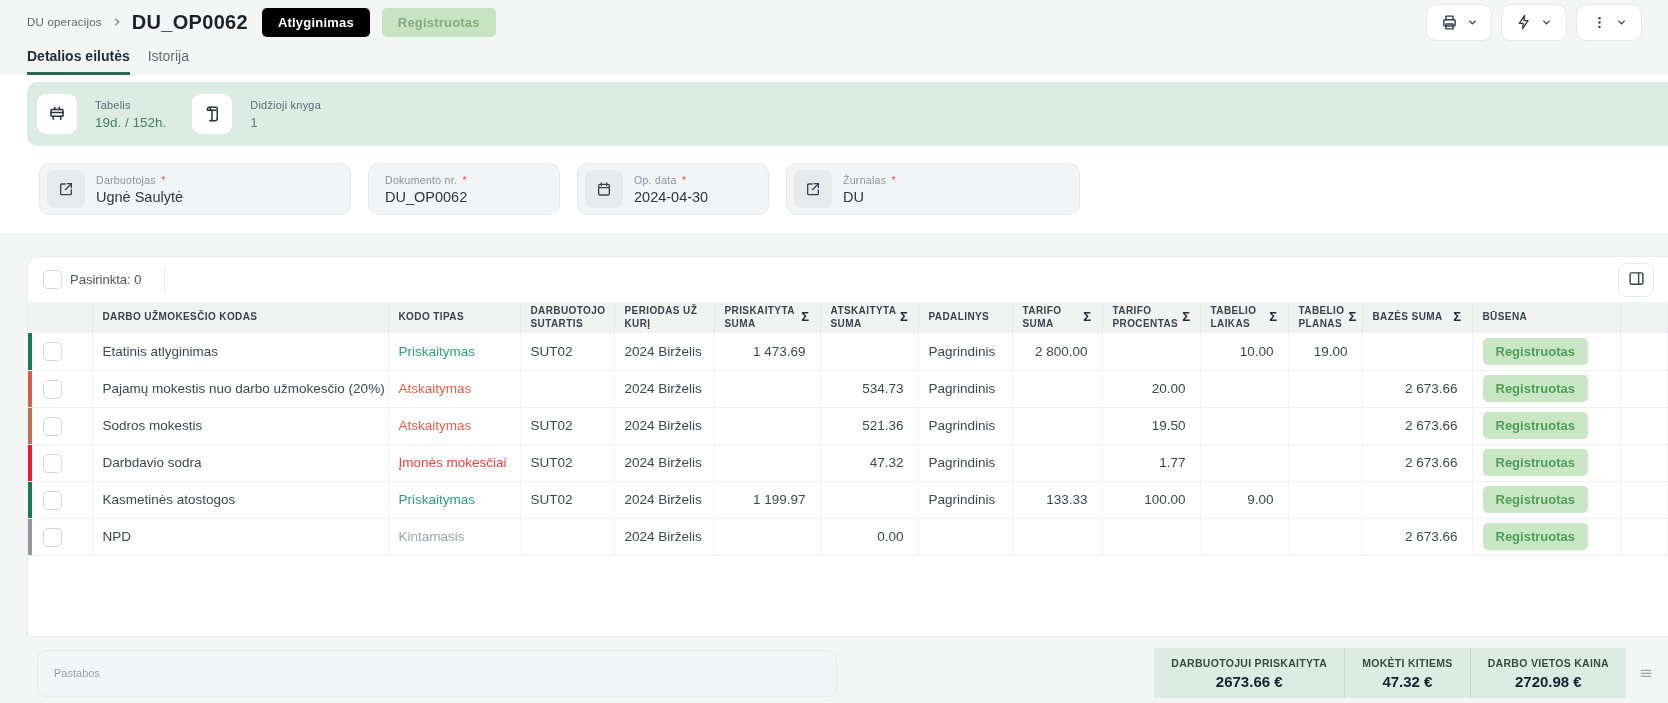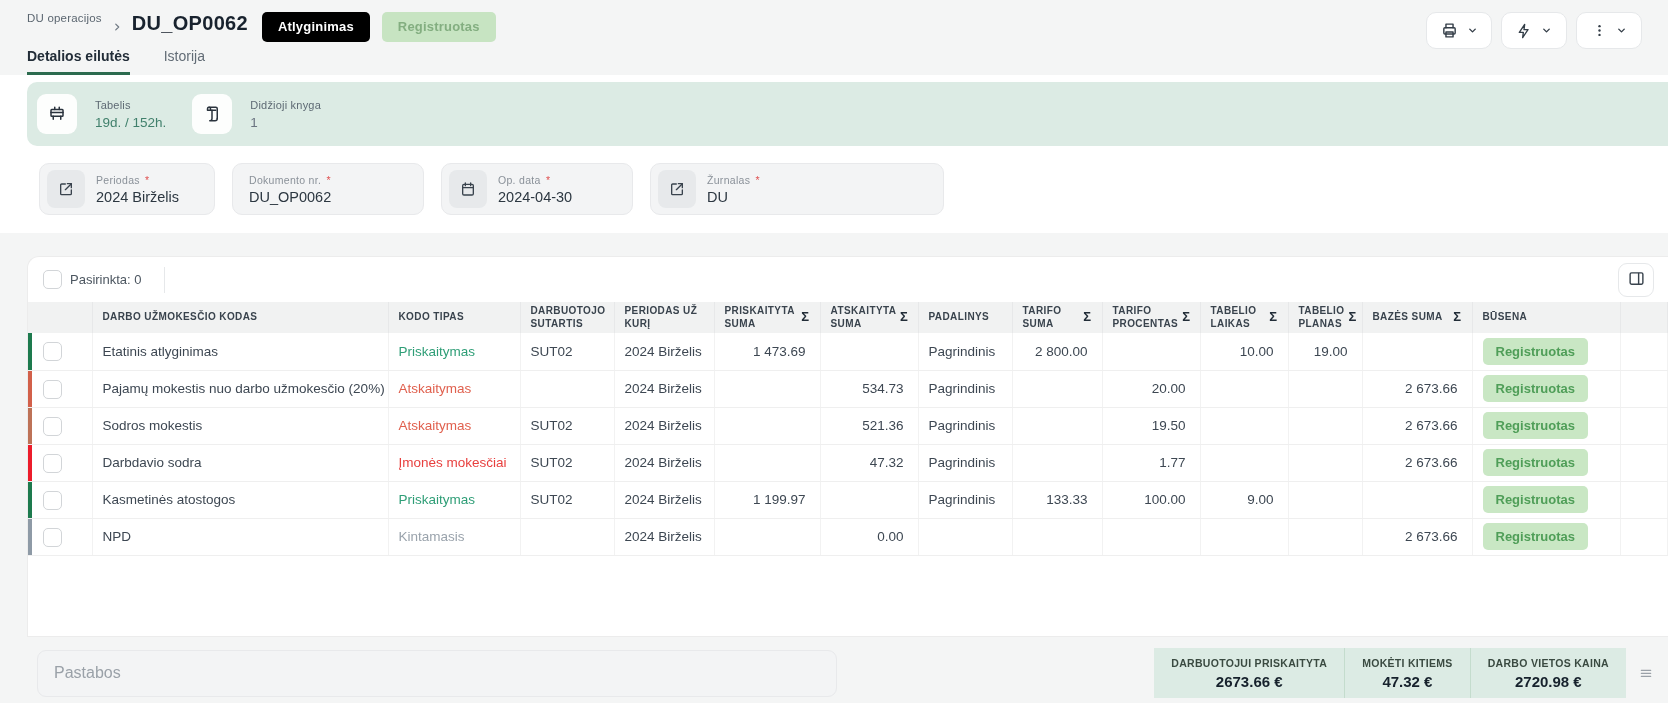--- a/index.html
+++ b/index.html
@@ -1,32 +1,32 @@
 <!DOCTYPE html>
 <html><head>
 <meta charset="utf-8">
 <style>
   * { margin:0; padding:0; box-sizing:border-box; }
   html,body { width:1668px; height:703px; overflow:hidden; }
   body { font-family:"Liberation Sans", sans-serif; background:#f4f5f5; position:relative; color:#3d4752; }
 
   
-  .topbar { position:absolute; top:0; left:0; right:16px; height:42px; display:flex; padding:12px 10px 0 27px; }
+  .topbar { position:absolute; top:0; left:0; right:16px; height:42px; display:flex; align-items:center; padding:2px 10px 0 27px; }
   .crumb { font-size:11.5px; color:#5b6670; letter-spacing:.2px; }
   .crumb-sep { margin:0 10px; color:#707a84; font-size:11px; display:flex; align-items:center; }
   .page-title { font-size:20px; font-weight:bold; color:#18222e; letter-spacing:.3px; margin-right:14px; }
   .badge { border-radius:5px; font-size:13px; padding:7px 16px; margin-right:12px; letter-spacing:.2px; }
   .badge-dark { background:#000000; color:#ffffff; font-weight:bold; }
   .badge-green-muted { background:#c7e4c2; color:#83ae80; font-weight:bold; }
   .top-actions { margin-left:auto; display:flex; gap:9px; }
   .icon-btn { width:66px; height:37px; background:#ffffff; border:1px solid #e6e8ea; border-radius:10px; display:flex; align-items:center; justify-content:center; gap:9px; color:#333d47; cursor:pointer; }
   .icon-btn svg { display:block; }
 
   
-  .tabs { position:absolute; top:42px; left:27px; right:0; height:33px; display:flex; gap:34px; }
+  .tabs { position:absolute; top:42px; left:27px; right:0; height:33px; display:flex; gap:18px; }
   .tab { font-size:14px; color:#626c76; padding-top:6px; }
   .tab.active { color:#222d38; font-weight:bold; border-bottom:3px solid #2c6b4f; }
 
   
   .band-white { position:absolute; top:75px; left:0; right:0; height:158px; background:#ffffff; }
   .infostrip { position:absolute; top:7px; left:27px; right:0; height:64px; background:#dcebe4; border-radius:10px 0 0 10px; display:flex; align-items:center; padding-left:10px; gap:26px; }
   .info-item { display:flex; align-items:center; gap:18px; }
   .info-icon { width:40px; height:40px; background:#fdfefd; border-radius:9px; display:flex; align-items:center; justify-content:center; color:#2a333d; }
   .info-label { font-size:11px; color:#5e6a74; letter-spacing:.2px; margin-bottom:4px; }
   .info-value { font-size:13.5px; }
@@ -55,21 +55,21 @@
   .grid th .sigma { font-size:13px; font-weight:bold; color:#222d38; flex:0 0 auto; }
   .grid td { height:37px; font-size:13.5px; color:#3d4752; border-bottom:1px solid #efefef; border-right:1px solid #f2f2f2; padding:0 10px; white-space:nowrap; overflow:hidden; background:#fff; }
   .grid td.num { text-align:right; padding-right:14px; }
   .grid td.check-cell { padding:0; position:relative; }
   .grid td.check-cell .stripe { position:absolute; left:0; top:0; bottom:-1px; width:4px; }
   .grid td.check-cell .checkbox { position:absolute; left:15px; top:9px; }
   .badge-status { background:#c9e7c4; color:#4f9e58; font-size:13px; font-weight:bold; border-radius:5px; padding:6px 13px; display:inline-block; cursor:pointer; }
 
   
   .footer { position:absolute; top:648px; left:37px; right:14px; height:50px; display:flex; align-items:center; }
-  .notes { width:800px; height:47px; background:#f3f4f5; border:1px solid #e8e9eb; border-radius:9px; padding:0 16px; font-size:16px; color:#3d4752; font-family:"Liberation Sans",sans-serif; }
+  .notes { width:800px; height:47px; background:#f3f4f5; border:1px solid #e8e9eb; border-radius:9px; padding:0 16px; font-size:11px; color:#3d4752; font-family:"Liberation Sans",sans-serif; }
   .notes::placeholder { color:#9aa1a8; }
   .summary { margin-left:auto; display:flex; background:#dcebe4; height:50px; }
   .sum-item { padding:8px 17px; display:flex; flex-direction:column; align-items:center; justify-content:center; border-left:1px solid #c4dccd; }
   .sum-item:first-child { border-left:none; }
   .sum-label { font-size:10.5px; font-weight:bold; color:#3a4a41; letter-spacing:.3px; white-space:nowrap; }
   .sum-value { font-size:15px; font-weight:bold; color:#16212c; margin-top:4px; }
   .drag-handle { margin-left:12px; color:#9aa1a8; cursor:pointer; display:flex; align-items:center; }
 </style>
 </head>
 <body>
@@ -158,31 +158,31 @@
             <path d="M19 18a3 3 0 0 1-3 3H9a3 3 0 0 0 3-3V7"></path>
           </svg>
       </span>
       <div>
         <div class="info-label">Didžioji knyga</div>
         <div class="info-value gray">1</div>
       </div>
     </div>
   </div>
   <div class="fields">
-      <div class="field" style="width: 176px;">
+      <div class="field" style="width: 312px;">
         <span class="fld-icon">
           <svg width="16" height="16" viewBox="0 0 24 24" fill="none" stroke="currentColor" stroke-width="2" stroke-linecap="round" stroke-linejoin="round">
             <path d="M14 4h6v6"></path>
             <path d="M20 4l-9 9"></path>
             <path d="M20 13.5V19a1.5 1.5 0 0 1-1.5 1.5h-13A1.5 1.5 0 0 1 4 19V6a1.5 1.5 0 0 1 1.5-1.5H11"></path>
           </svg>
         </span>
         <div>
-          <div class="fld-label">Periodas <span class="req">*</span></div>
-          <div class="fld-value">2024 Birželis</div>
+          <div class="fld-label">Darbuotojas <span class="req">*</span></div>
+          <div class="fld-value">Ugnė Saulytė</div>
         </div>
       </div>
       <div class="field no-icon" style="width: 192px;">
         <div>
           <div class="fld-label">Dokumento nr. <span class="req">*</span></div>
           <div class="fld-value">DU_OP0062</div>
         </div>
       </div>
       <div class="field" style="width: 192px;">
         <span class="fld-icon">

